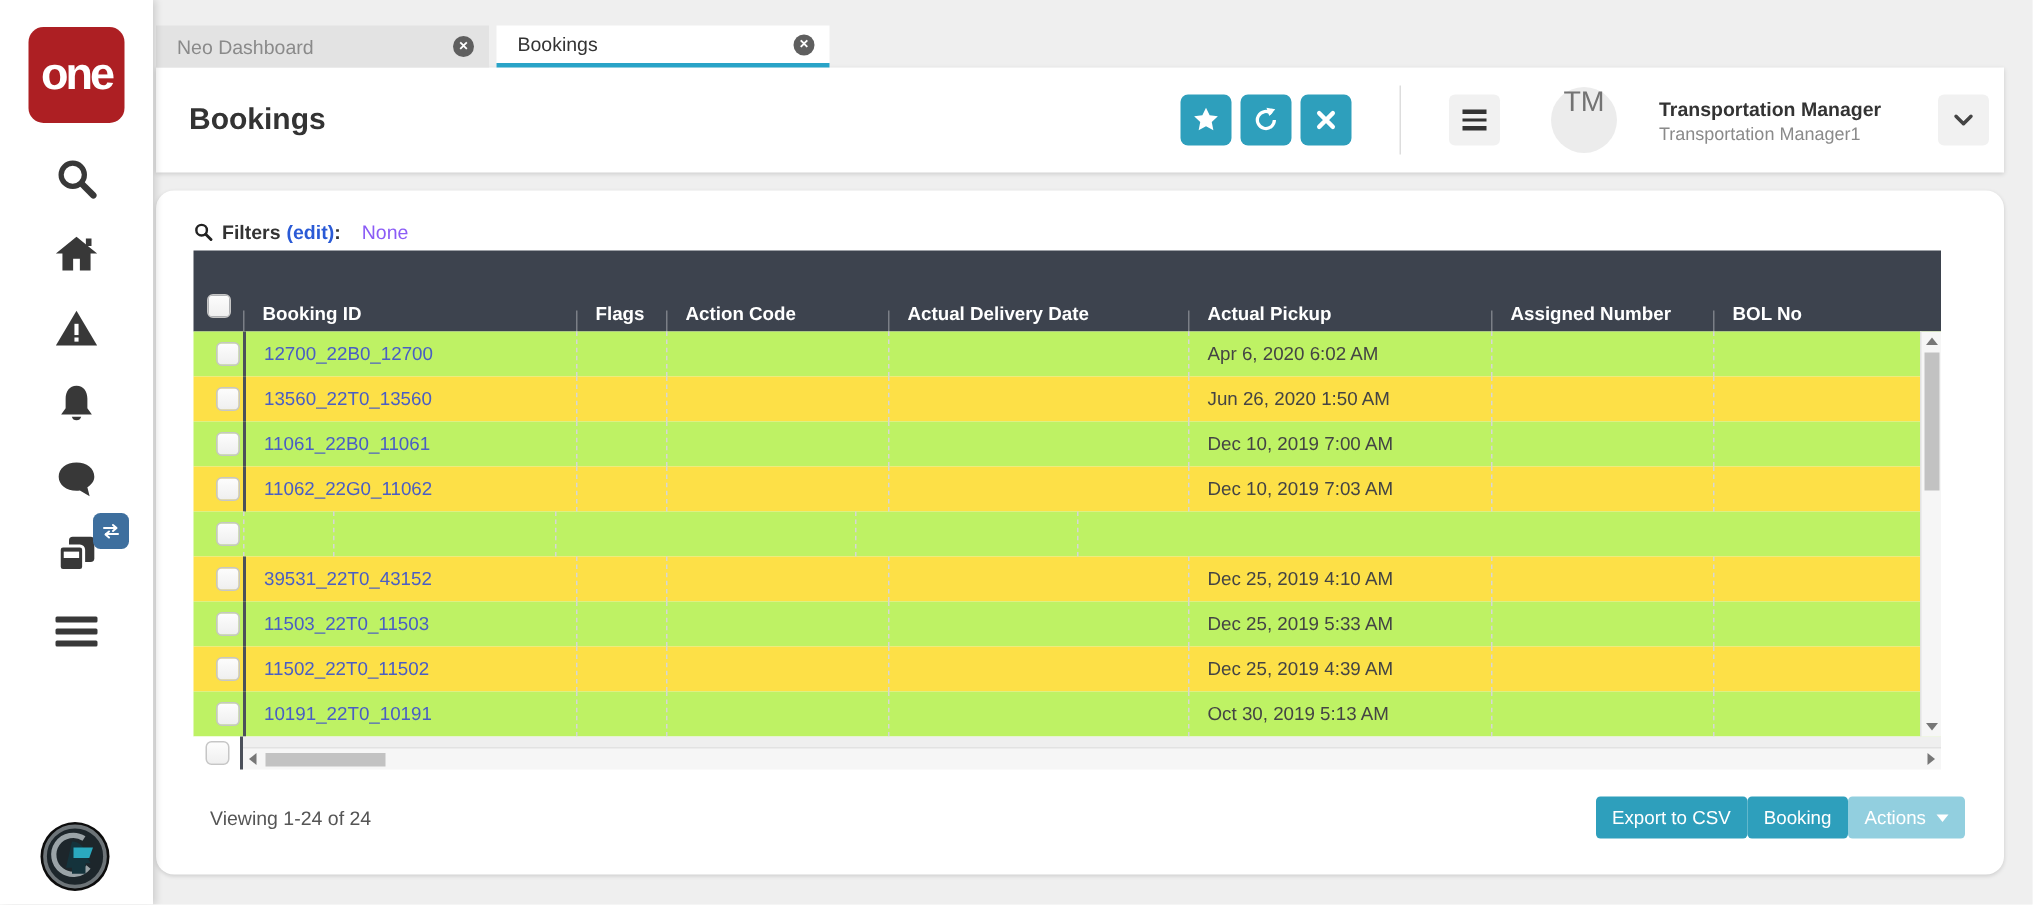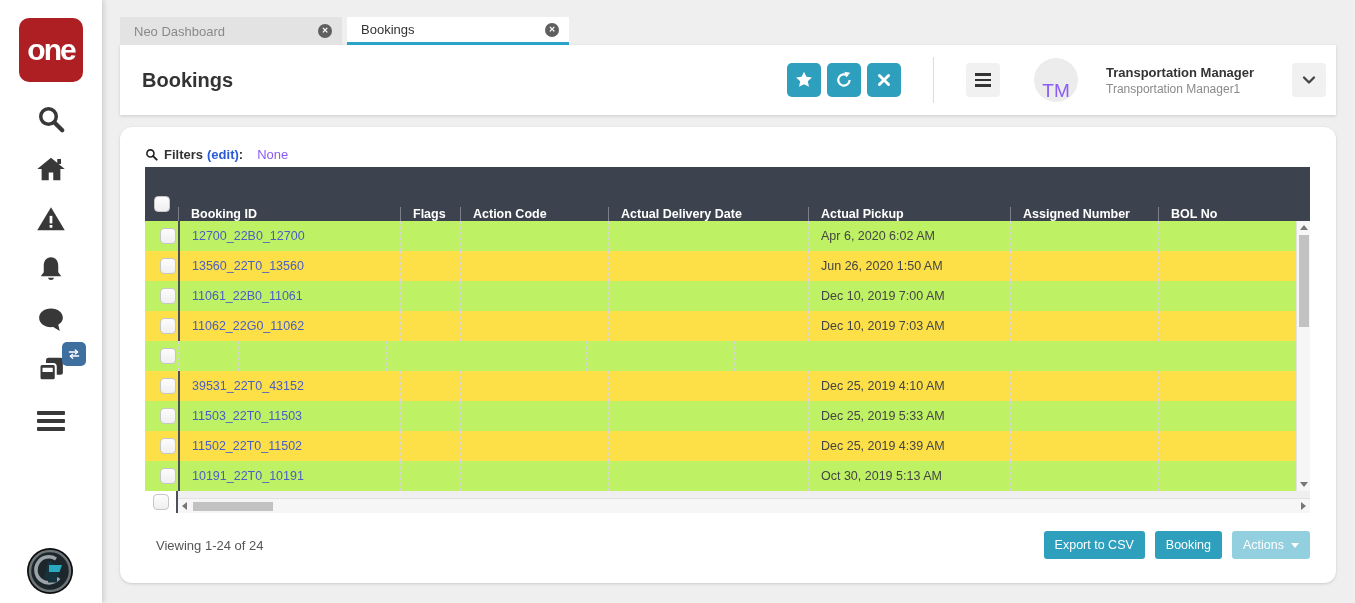--- a/index.html
+++ b/index.html
@@ -12,60 +12,60 @@
   .side-icons { display:flex; flex-direction:column; align-items:center; margin-top:14px; }
   .side-btn { width:34px; height:34px; margin:8px 0; display:flex; align-items:center; justify-content:center; cursor:pointer; position:relative; }
   .side-btn svg { width:30px; height:30px; }
   .menu-bars { display:flex; flex-direction:column; gap:4px; }
   .menu-bars span { width:28px; height:4px; background:#383838; border-radius:1px; }
   .swap-badge { position:absolute; left:28px; top:-12px; width:24px; height:24px; background:#3e6f9e; border-radius:5px; display:flex; align-items:center; justify-content:center; }
   .swap-badge svg { width:16px; height:16px; }
   .assistant { position:absolute; bottom:8px; left:26px; width:48px; height:48px; border-radius:50%; cursor:pointer; }
 
   
-  .content { flex:1; background:#efefef; padding:0 19px 0 18px; }
+  .content { flex:1; background:#efefef; padding:0 19px 0 2px; }
 
   
   .tabstrip { height:45px; display:flex; align-items:flex-end; gap:5px; }
   .tab { width:222px; height:28px; display:flex; align-items:center; justify-content:space-between; padding:0 10px 0 14px; font-size:13px; cursor:pointer; }
   .tab.inactive { background:#e3e3e3; color:#8a8a8a; }
   .tab.active { background:#fff; color:#333; border-bottom:3px solid #29a3c7; }
   .circle-x { width:14px; height:14px; border-radius:50%; background:#5f5f5f; color:#fff; font-size:8px; line-height:14px; text-align:center; font-weight:bold; cursor:pointer; flex-shrink:0; }
 
   
   .header-card { height:70px; background:#fff; box-shadow:0 1px 3px rgba(0,0,0,.15); display:flex; align-items:center; padding:0 10px 0 22px; }
   .page-title { font-size:20px; font-weight:bold; color:#333; }
   .hdr-actions { margin-left:auto; display:flex; align-items:center; gap:6px; }
   .sq-btn { width:34px; height:34px; border-radius:5px; background:#2e9fbc; border:none; display:flex; align-items:center; justify-content:center; cursor:pointer; }
   .sq-btn svg { width:20px; height:20px; }
   .vdivider { width:1px; height:46px; background:#ddd; margin:0 26px; }
   .gray-btn { width:34px; height:34px; border-radius:4px; background:#f1f1f1; border:none; display:flex; align-items:center; justify-content:center; cursor:pointer; }
   .gray-btn .menu-bars-sm { display:flex; flex-direction:column; gap:3px; }
   .gray-btn .menu-bars-sm span { width:16px; height:2.5px; background:#333; }
   .user-block { display:flex; align-items:center; margin-left:28px; }
-  .avatar { width:44px; height:44px; border-radius:50%; background:#ececec; color:#8b5cf6; font-size:19px; display:flex; align-items:flex-end; justify-content:center; cursor:pointer; }
+  .avatar { width:44px; height:44px; border-radius:50%; background:#ececec; color:#737373; font-size:19px; display:flex; align-items:flex-start; justify-content:center; cursor:pointer; }
   .user-names { margin-left:28px; width:178px; }
   .user-name { font-size:13px; font-weight:bold; color:#333; }
   .user-role { font-size:12px; color:#8a8a8a; margin-top:2px; }
   .chev-btn { margin-left:8px; }
   .chev-btn svg { width:16px; height:16px; }
 
   
   .main-card { margin-top:12px; height:456px; background:#fff; box-shadow:0 1px 3px rgba(0,0,0,.15); padding:0 26px 0 25px;border-radius:12px; }
   .filters-row { padding-top:15px; height:40px; display:flex; align-items:center; font-size:13px; color:#333; }
   .filters-row svg { width:13px; height:13px; margin-right:6px; }
   .filters-label { font-weight:bold; }
   .filters-edit { font-weight:bold; color:#2a5ad6; margin-left:4px; cursor:pointer; }
   .filters-colon { font-weight:bold; }
   .filters-value { margin-left:14px; color:#8b5cf6; }
 
   
   .table { position:relative; width:1165px; }
   .thead { display:flex; height:54px; background:#3d434e; }
-  .th { display:flex; align-items:flex-start; padding:0 0 10px 12px; color:#fff; font-weight:bold; font-size:12.5px; border-left:1px solid rgba(255,255,255,.32); cursor:pointer;margin-top:40px; }
+  .th { display:flex; align-items:center; padding:0 0 10px 12px; color:#fff; font-weight:bold; font-size:12.5px; border-left:1px solid rgba(255,255,255,.32); cursor:pointer;margin-top:40px; }
   .th-check { display:flex; align-items:flex-end; justify-content:center; padding-bottom:9px; }
   .cw-check{ width:33px; flex-shrink:0; }
   .cw-1{width:222px;flex-shrink:0;} .cw-2{width:60px;flex-shrink:0;} .cw-3{width:148px;flex-shrink:0;}
   .cw-4{width:200px;flex-shrink:0;} .cw-5{width:202px;flex-shrink:0;} .cw-6{width:148px;flex-shrink:0;} .cw-7{flex:1;}
   .checkbox { width:16px; height:16px; border:1px solid #c6c6c6; border-radius:4px; background:linear-gradient(#fdfdfd,#efefef); cursor:pointer; }
   .trow { display:flex; height:30px; background:#bef264; }
   .trow.alt { background:#fde047; }
   .td { display:flex; align-items:center; padding-left:12px; font-size:12.5px; color:#444; border-left:1px dashed #d6d6d6; overflow:hidden; }
   .td.cw-1 { border-left:2px solid #4b505a; }
   .td-check { display:flex; align-items:center; justify-content:center; border-left:none; }
@@ -83,21 +83,21 @@
   .strip-check { width:33px; display:flex; align-items:center; justify-content:center; background:#fff; border-right:2px solid #4b505a; }
   .strip-right { flex:1; display:flex; flex-direction:column; }
   .strip-rowsliver { height:7px; background:#efefef; }
   .hscroll { height:15px; background:#f6f6f6; border-top:1px solid #e2e2e2; display:flex; align-items:center; padding:0 4px; cursor:pointer; }
   .hthumb { width:80px; height:9px; background:#c2c2c2; margin-left:6px; }
   .hspacer { flex:1; }
 
   
   .grid-footer { display:flex; align-items:center; justify-content:space-between; margin-top:18px; }
   .viewing { font-size:13px; color:#555; margin-left:11px; }
-  .footer-btns { display:flex; gap:10px; }
+  .footer-btns { display:flex; gap:0; }
   .teal-btn { background:#2e9fbc; color:#fff; border:none; border-radius:3px; font-size:12.5px; padding:7px 11px; cursor:pointer; font-family:inherit; }
   .teal-btn.disabled { background:#92cfdf; cursor:default; display:flex; align-items:center; gap:7px; }
   .caret { width:0; height:0; border-left:4px solid transparent; border-right:4px solid transparent; border-top:5px solid #fff; }
 </style>
 </head>
 <body>
 
 <div class="sidebar">
   <div class="logo">
       <span>one</span>

